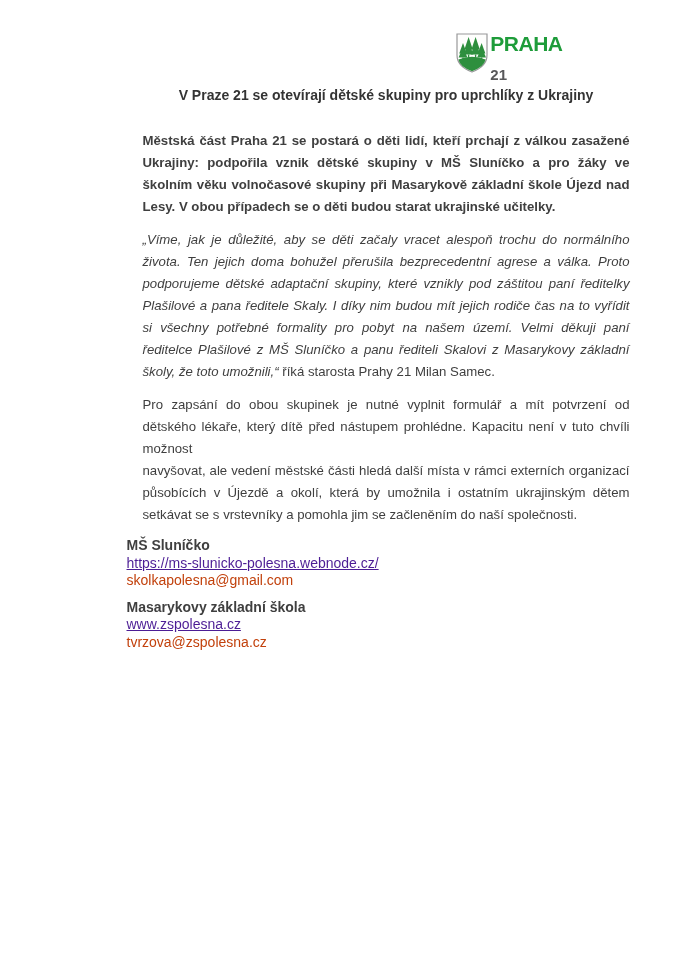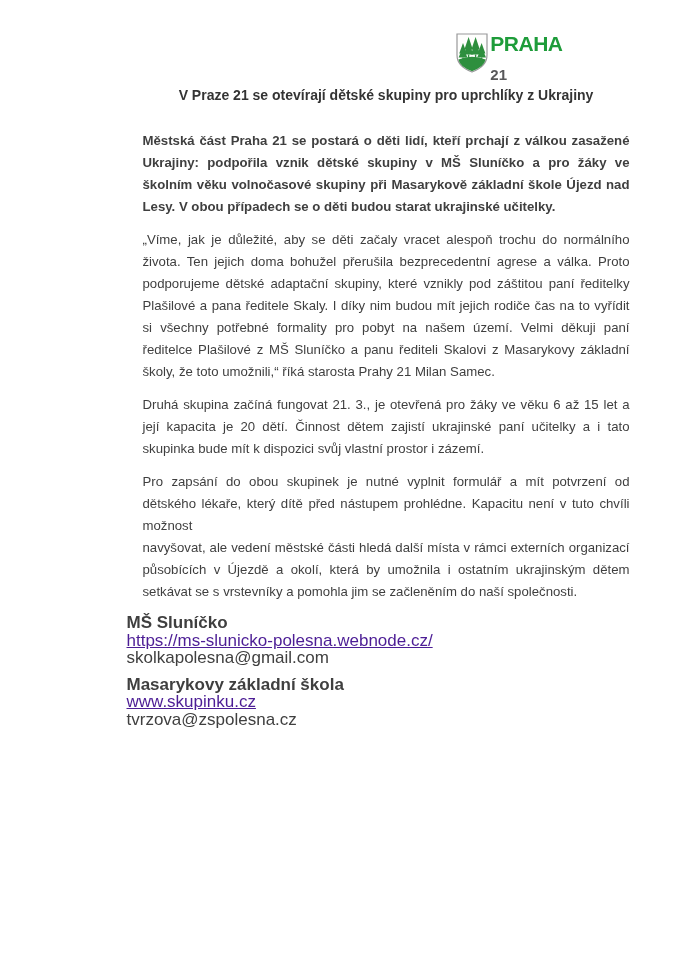--- a/index.html
+++ b/index.html
@@ -21,28 +21,28 @@
   .title {
     margin:86px 0 26px; font-size:14px; line-height:18px;
     font-weight:bold; text-align:center; color:#343434;
   }
 
   p.body {
     font-size:13.2px; line-height:22px; margin:0 16px 11px;
     text-align:justify; text-justify:inter-word;
   }
   .bold   { font-weight:bold; }
-  .italic { }
+  .italic { font-style:italic; }
 
   .contacts-heading { font-size:13.2px; font-weight:bold; margin:21px 0 27px; color:#3f3f3f; }
-  .contact-entry { font-size:17px; line-height:17.5px; margin-bottom:9px; }
+  .contact-entry { font-size:14px; line-height:17.5px; margin-bottom:9px; }
   .contact-name  { font-weight:bold; }
   .contact-line  { display:block; }
   a.contact-link  { color:#4c1d95; text-decoration:underline; }
-  a.contact-email { color:#404040; text-decoration:none; }
+  a.contact-email { color:#c2410c; text-decoration:none; }
 </style>
 </head>
 <body>
 
 <div class="page">
 
   <div class="logo">
     <svg width="32" height="40" viewBox="0 0 32 40">
       <path d="M1 1 H31 V22 Q31 33.5 16 39 Q1 33.5 1 22 Z" fill="#fefefd" stroke="#98989a" stroke-width="1.2"></path>
       <path d="M2.4 26.5 Q16 21 29.6 26.5 Q28.2 33.8 16 38.2 Q3.8 33.8 2.4 26.5 Z" fill="#2e8f3e"></path>
@@ -67,32 +67,31 @@
 
   <div class="content">
 
     <h1 class="title">V Praze 21 se otevírají dětské skupiny pro uprchlíky z Ukrajiny</h1>
 
     <p class="body bold">Městská část Praha 21 se postará o děti lidí, kteří prchají z válkou zasažené Ukrajiny: podpořila vznik dětské skupiny v MŠ Sluníčko a pro žáky ve školním věku volnočasové skupiny při Masarykově základní škole Újezd nad Lesy. V obou případech se o děti budou starat ukrajinské učitelky.</p>
 
     <p class="body"><span class="italic">„Víme, jak je důležité, aby se děti začaly vracet alespoň trochu do normálního života. Ten jejich doma bohužel přerušila bezprecedentní agrese a válka. Proto podporujeme dětské adaptační skupiny, které vznikly pod záštitou paní ředitelky Plašilové a pana ředitele Skaly. I díky nim budou mít jejich rodiče čas na to vyřídit si všechny potřebné formality pro pobyt na našem území. Velmi děkuji paní ředitelce Plašilové z MŠ Sluníčko a panu řediteli Skalovi z Masarykovy základní školy, že toto umožnili,“</span><span> říká starosta Prahy 21 Milan Samec.</span></p>
 
 
-    <p class="body">Druhá skupina začíná fungovat 21. 3., je otevřená pro žáky ve věku 6 až 15 let a její kapacita je 20 dětí. Činnost dětem zajistí ukrajinské paní učitelky a i tato skupinka bude mít k dispozici svůj vlastní prostor i zázemí.</p>
 
     <p class="body"><span>Pro zapsání do obou skupinek je nutné vyplnit formulář a mít potvrzení od dětského lékaře, který dítě před nástupem prohlédne. Kapacitu není v tuto chvíli možnost</span><br><span>navyšovat, ale vedení městské části hledá další místa v rámci externích organizací působících v Újezdě a okolí, která by umožnila i ostatním ukrajinským dětem setkávat se s vrstevníky a pomohla jim se začleněním do naší společnosti.</span></p>
 
 
 
     <div class="contact-entry">
       <span class="contact-line contact-name">MŠ Sluníčko</span>
       <span class="contact-line"><a href="#" class="contact-link">https://ms-slunicko-polesna.webnode.cz/</a></span>
       <span class="contact-line"><a href="#" class="contact-email">skolkapolesna@gmail.com</a></span>
     </div>
 
     <div class="contact-entry">
       <span class="contact-line contact-name">Masarykovy základní škola</span>
-      <span class="contact-line"><a href="#" class="contact-link">www.skupinku.cz</a></span>
+      <span class="contact-line"><a href="#" class="contact-link">www.zspolesna.cz</a></span>
       <span class="contact-line"><a href="#" class="contact-email">tvrzova@zspolesna.cz</a></span>
     </div>
 
   </div>
 </div>
 
 </body></html>

